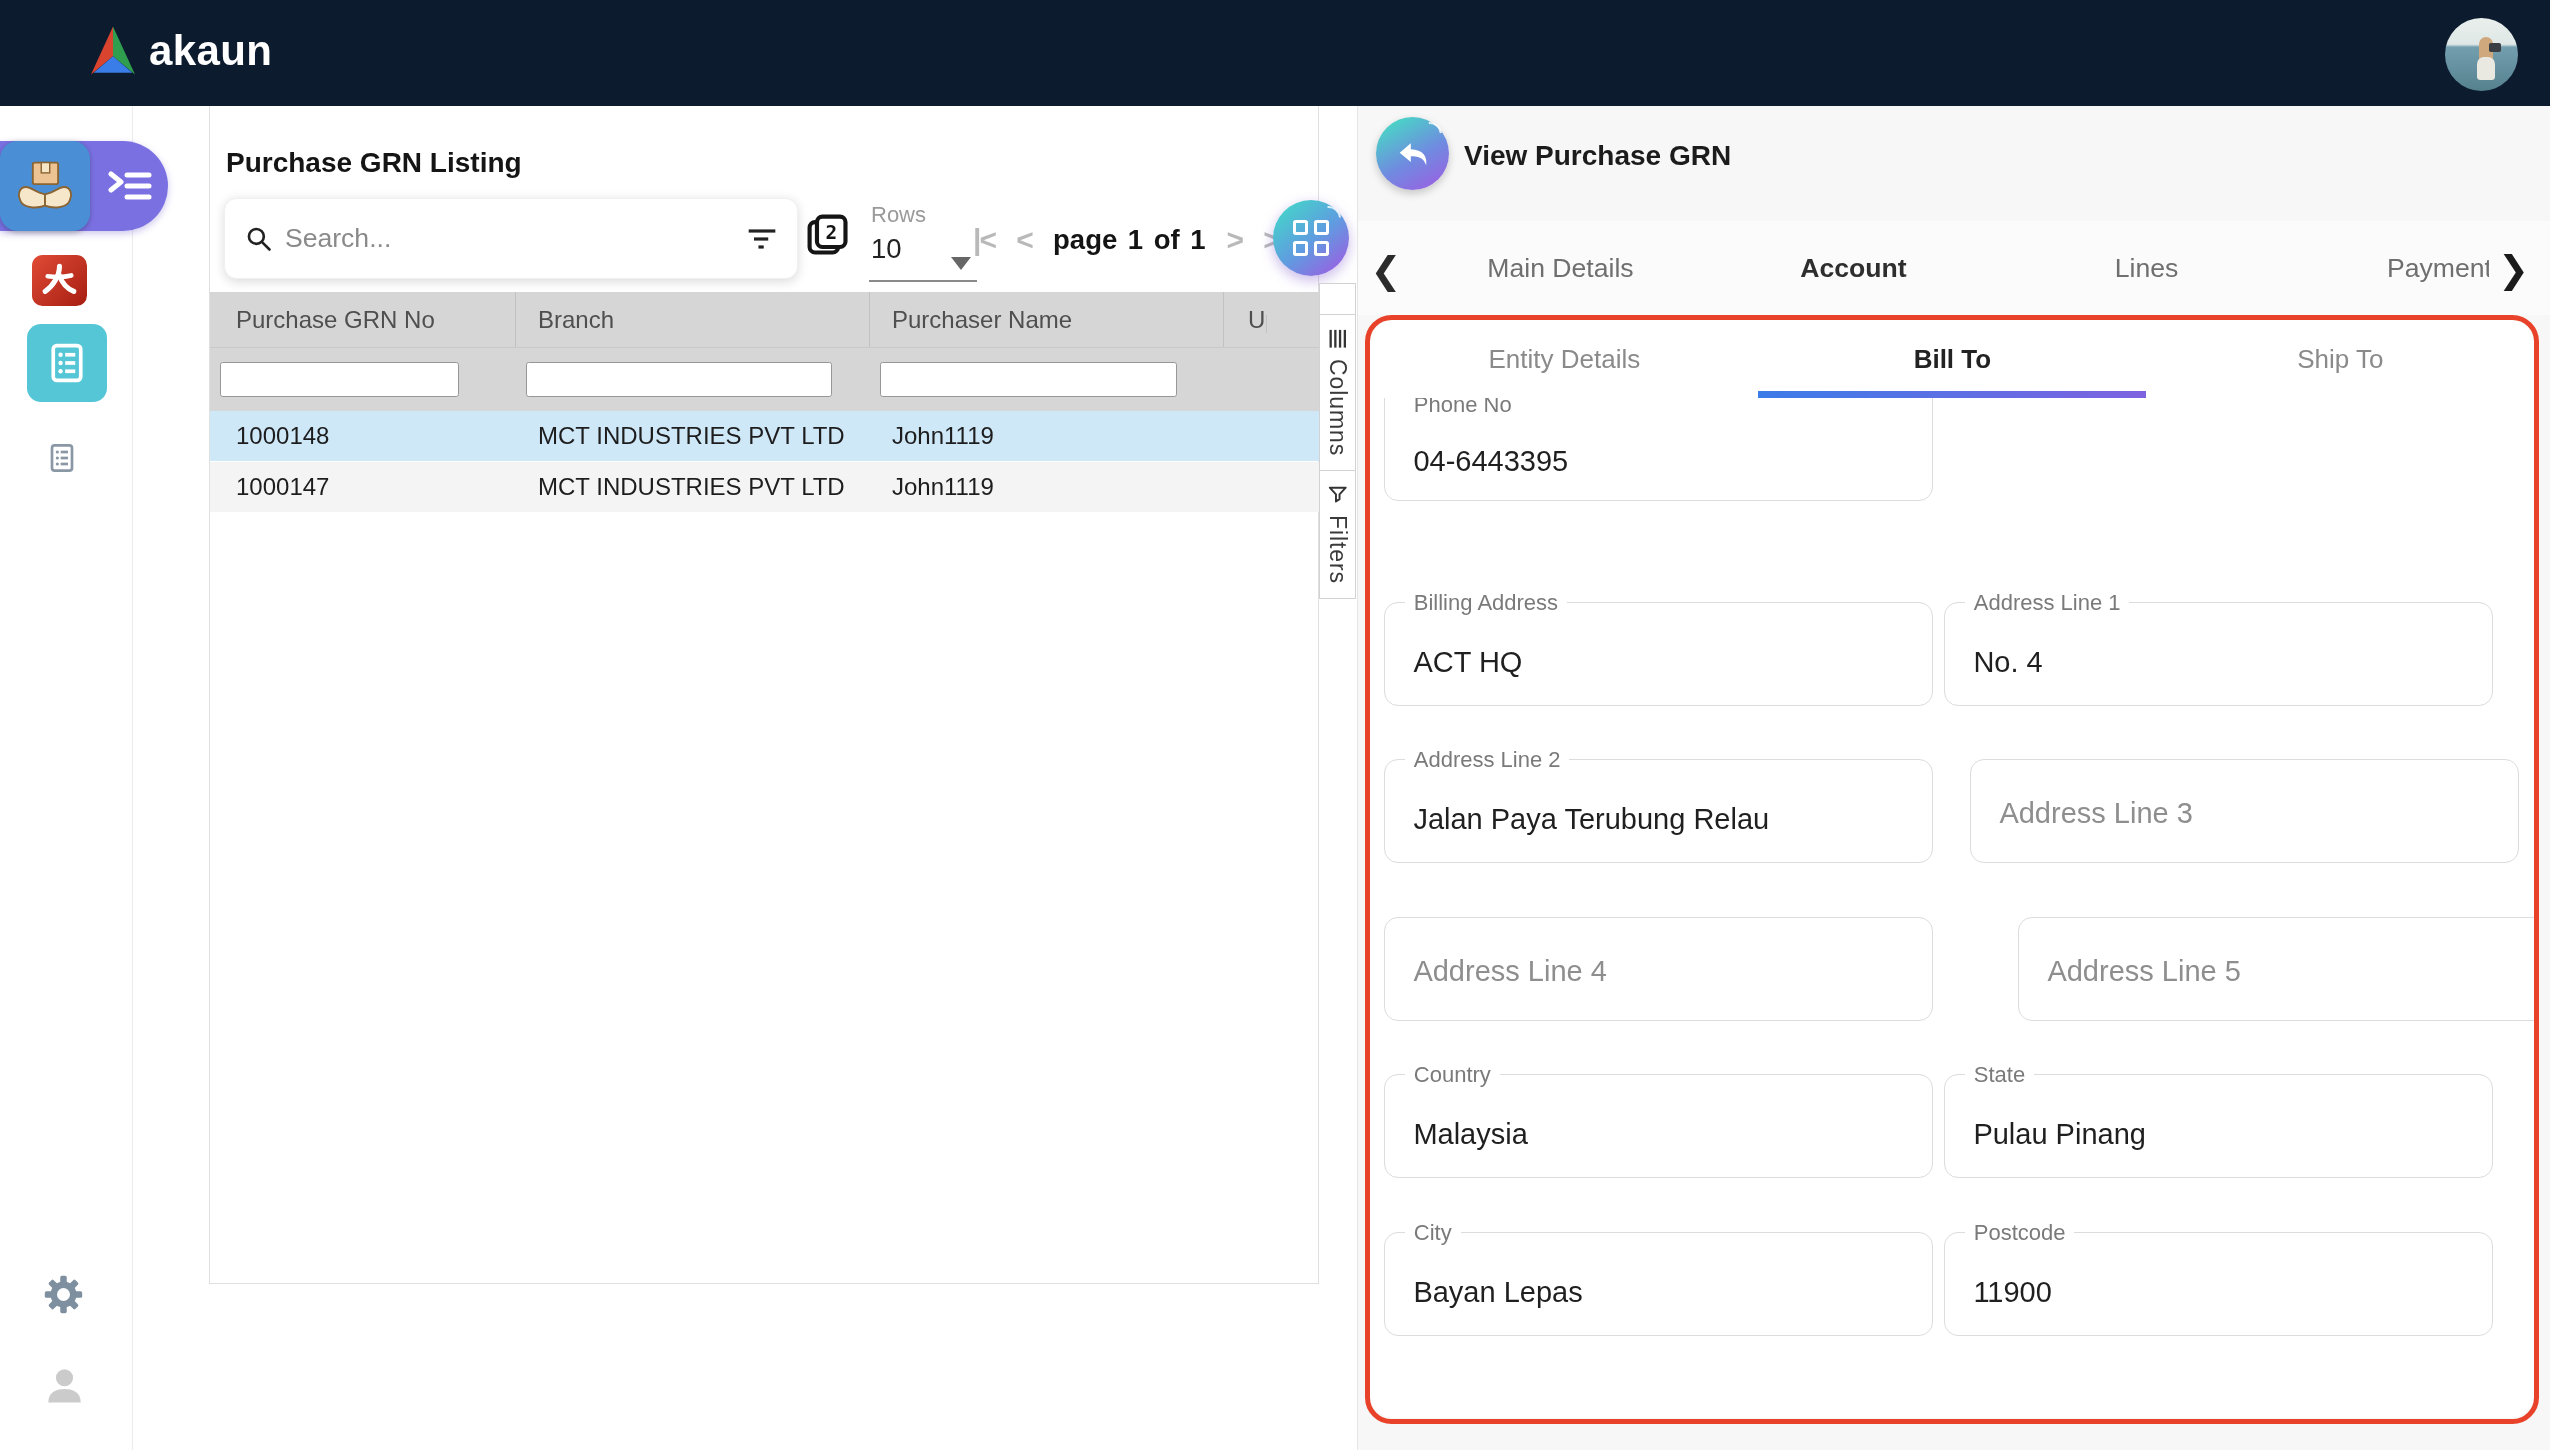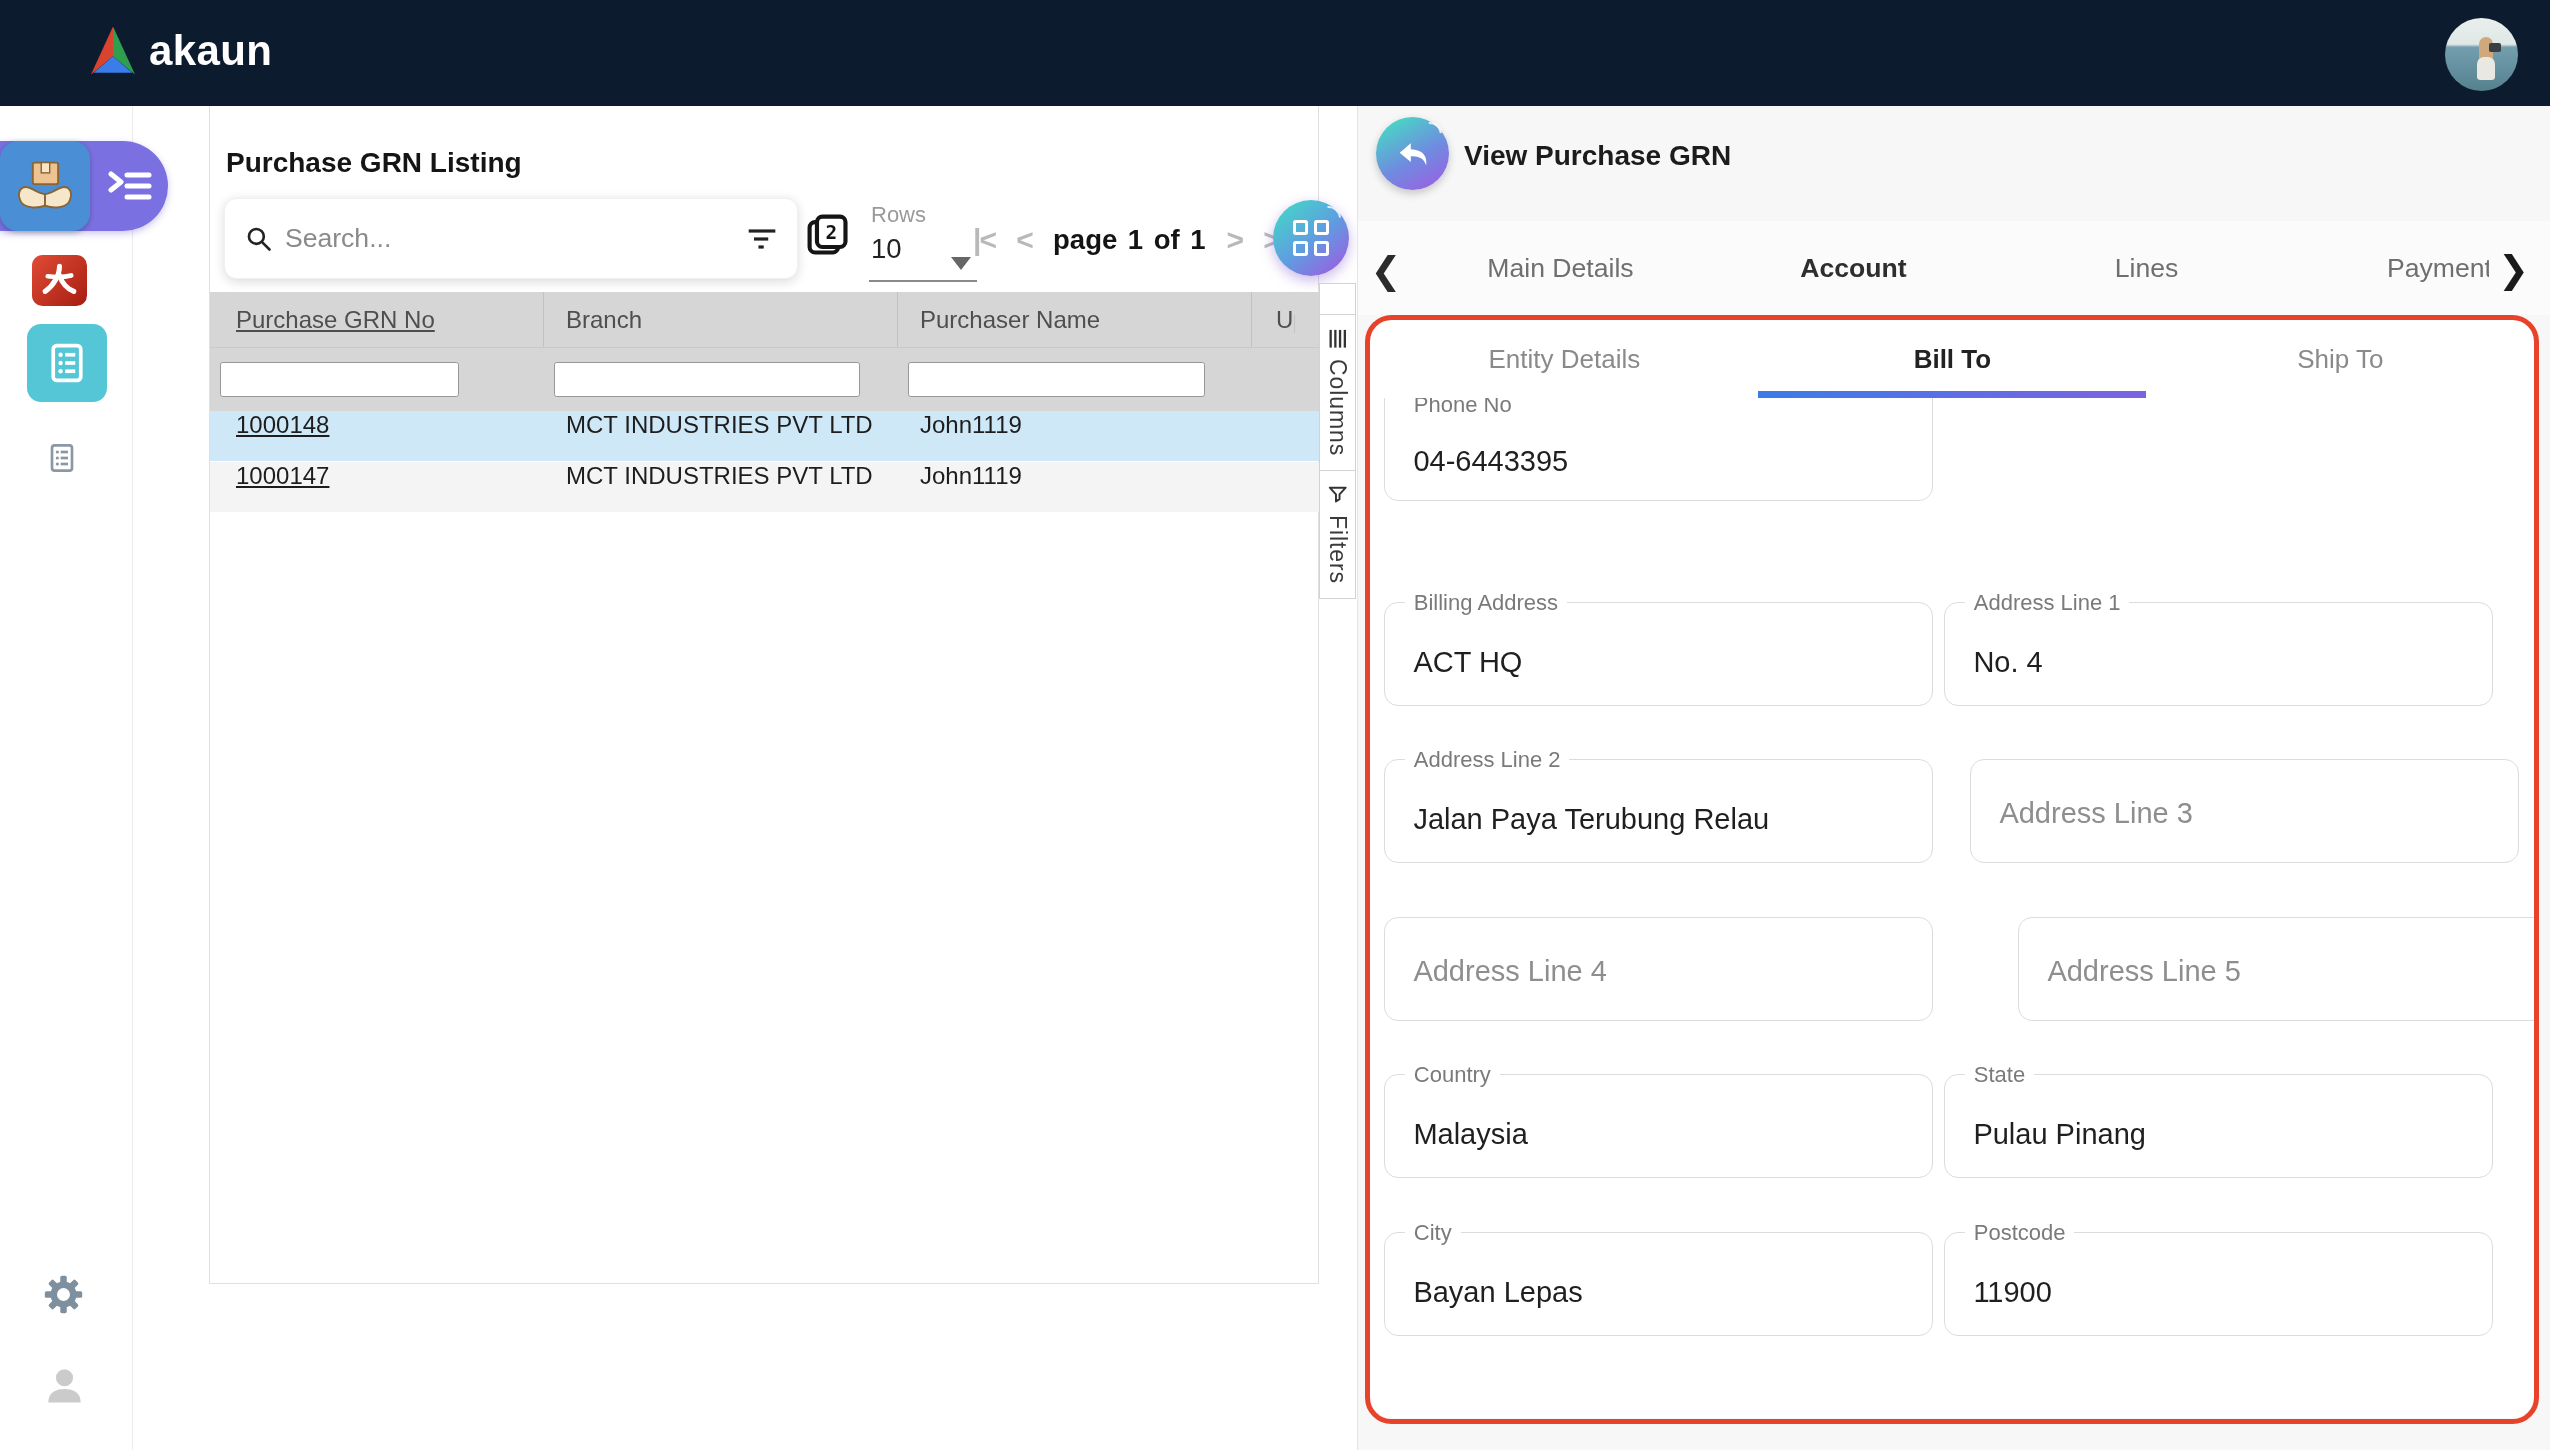--- a/index.html
+++ b/index.html
@@ -61,24 +61,24 @@
                     border:2.7px solid transparent; border-top-color:rgba(255,255,255,.8); transform:rotate(40deg); }
   .gridglyph { display:grid; grid-template-columns:15px 15px; grid-template-rows:15px 15px; gap:6.2px; }
   .gridglyph i { border:3.5px solid #fff; border-radius:2.7px; }
 
   .thead { position:absolute; left:0; top:186px; width:1109px; height:55px; background:#d6d6d6; display:flex; }
   .thead .th { font-size:24px; color:#4f4f4f; line-height:55px; border-right:0.9px solid #c2c2c2; overflow:hidden; white-space:nowrap; }
   .tfilter { position:absolute; left:0; top:241px; width:1109px; height:64px; background:#d6d6d6; border-top:1.8px solid #c9c9c9; display:flex; }
   .tfilter .tf { display:flex; align-items:center; }
   .tfilter input { height:35px; border:0.9px solid #979797; border-radius:2.7px; background:#fff; margin-left:9.7px; outline:none;
                    font-size:21px; padding:0 7px; font-family:"Liberation Sans","DejaVu Sans",sans-serif; }
-  .trow { position:absolute; left:0; width:1109px; height:50px; display:flex; align-items:flex-start; font-size:24px; color:#1d1d1d; cursor:pointer; }
+  .trow { position:absolute; left:0; width:1109px; height:50px; display:flex; align-items:center; font-size:24px; color:#1d1d1d; cursor:pointer; }
   .trow.selected { background:#cfe8f8; }
   .trow.alt { background:#f4f4f4; }
-  .c1 { width:334px; padding-left:26px;text-decoration:underline; }
+  .c1 { width:306px; padding-left:26px; }
   .c2 { width:354px; padding-left:22px; }
   .c3 { width:354px; padding-left:22px; }
   .c4 { width:43px; padding-left:24px; }
 
   
   .sidetabs { position:absolute; left:1319px; top:283px; width:37px; z-index:6; }
   .corner { height:32px; background:#fff; border:0.9px solid #d2d2d2; }
   .vtab { background:#fff; border:0.9px solid #d2d2d2; margin-top:-0.9px; display:flex; flex-direction:column; align-items:center;
           padding:14px 0; cursor:pointer; }
   .vtab .vlabel { writing-mode:vertical-rl; font-size:23px; color:#3a3a3a; margin-top:10.6px; letter-spacing:0.9px; }

